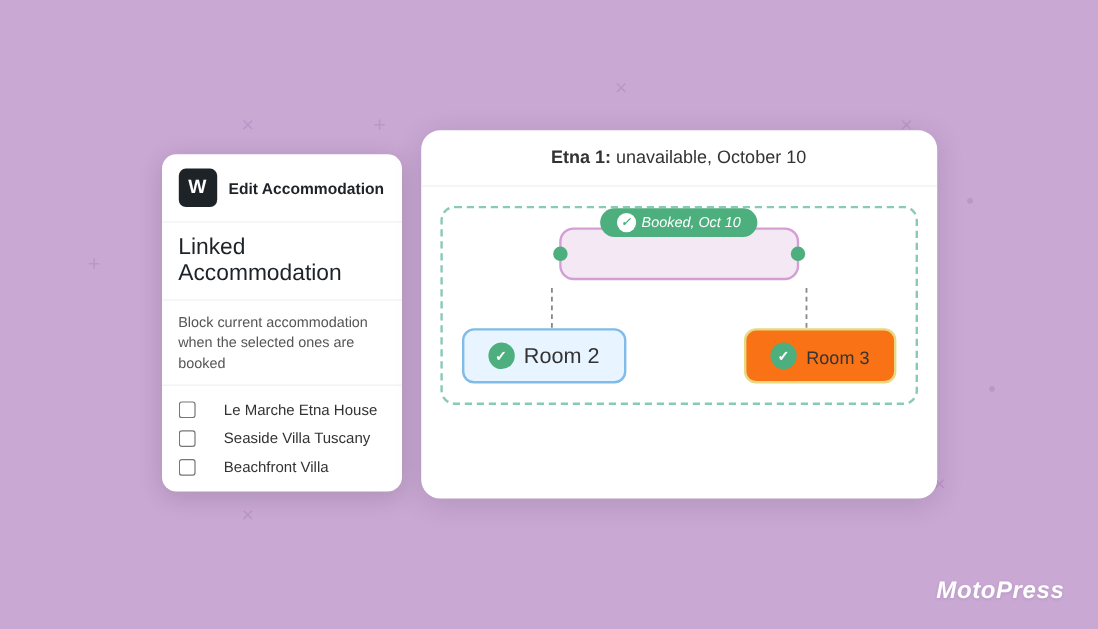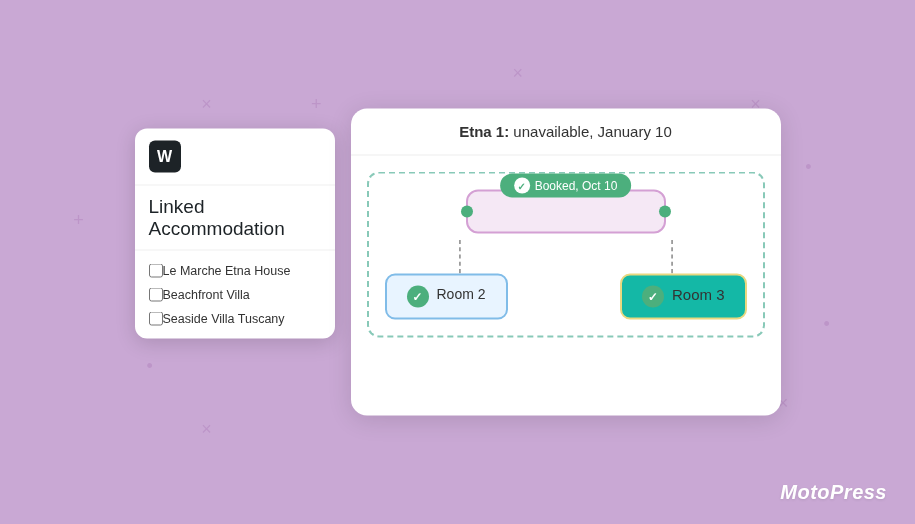--- a/index.html
+++ b/index.html
@@ -95,21 +95,21 @@
       line-height: 1.4;
       border-bottom: 1px solid #f0f0f0;
     }
 
     .checkbox-list {
       padding: 8px 0;
     }
     .checkbox-item {
       display: flex;
       align-items: center;
-      gap: 0;
+      gap: 24px;
       padding: 5px 14px;
     }
     .checkbox-item input[type="checkbox"] {
       width: 14px;
       height: 14px;
       flex-shrink: 0;
       accent-color: #1d2327;
     }
     .checkbox-label {
       font-size: 12.5px;
@@ -185,20 +185,21 @@
       color: white;
       border-radius: 20px;
       padding: 4px 14px;
       font-size: 12px;
       font-weight: 500;
       display: flex;
       align-items: center;
       gap: 5px;
       white-space: nowrap;
       z-index: 3;
+      font-style: italic;
     }
     .booked-badge .check-icon {
       width: 16px;
       height: 16px;
       background: white;
       border-radius: 50%;
       display: flex;
       align-items: center;
       justify-content: center;
     }
@@ -240,33 +241,34 @@
       margin-top: 40px;
       position: relative;
     }
 
     .room2-box {
       background: #e8f4ff;
       border: 2px solid #80bce8;
       border-radius: 10px;
       padding: 10px 20px;
       display: flex;
+      align-items: center;
       gap: 8px;
-      font-size: 14px;
+      font-size: 18px;
       font-weight: 500;
       color: #333;
     }
 
     .room3-box {
-      background: #14b8a6;
+      background: #f97316;
       border: 2px solid #e8d880;
       border-radius: 10px;
       padding: 10px 20px;
       display: flex;
-      align-items: flex-start;
+      align-items: flex-end;
       gap: 8px;
       font-size: 15px;
       font-weight: 500;
       color: #333;
     }
 
     .check-circle {
       width: 22px;
       height: 22px;
       background: #4caf7d;
@@ -324,47 +326,49 @@
   <span class="bg-symbol" style="top:40%;left:8%">+</span>
 </div>
 
 <div class="main-container">
 
   <div class="sidebar-panel">
     <div class="sidebar-top">
       <div class="wp-logo">
         <span>W</span>
       </div>
+      <span class="edit-accommodation-label">Edit Accommodation</span>
     </div>
 
     <div class="linked-accommodation-row">
       <span class="linked-accommodation-text">Linked Accommodation</span>
     </div>
 
+    <div class="block-description">Block current accommodation when the selected ones are booked</div>
 
     <div class="checkbox-list">
       <label class="checkbox-item">
         <input type="checkbox" style="">
         <span class="checkbox-label">Le Marche Etna House</span>
       </label>
       <label class="checkbox-item">
         <input type="checkbox" style="">
-        <span class="checkbox-label">Beachfront Villa</span>
+        <span class="checkbox-label">Seaside Villa Tuscany</span>
       </label>
       <label class="checkbox-item">
         <input type="checkbox" style="">
-        <span class="checkbox-label">Seaside Villa Tuscany</span>
+        <span class="checkbox-label">Beachfront Villa</span>
       </label>
     </div>
   </div>
 
   <div class="diagram-panel">
     <div class="diagram-header">
       <span class="diagram-title">
-        <span class="diagram-title-bold">Etna 1:</span><span> unavailable, January 10</span>
+        <span class="diagram-title-bold">Etna 1:</span><span> unavailable, October 10</span>
       </span>
     </div>
 
     <div class="diagram-body">
       <div class="outer-dashed">
 
         <div class="room1-wrapper">
           <div class="room1-box">
             
             <div class="booked-badge">

